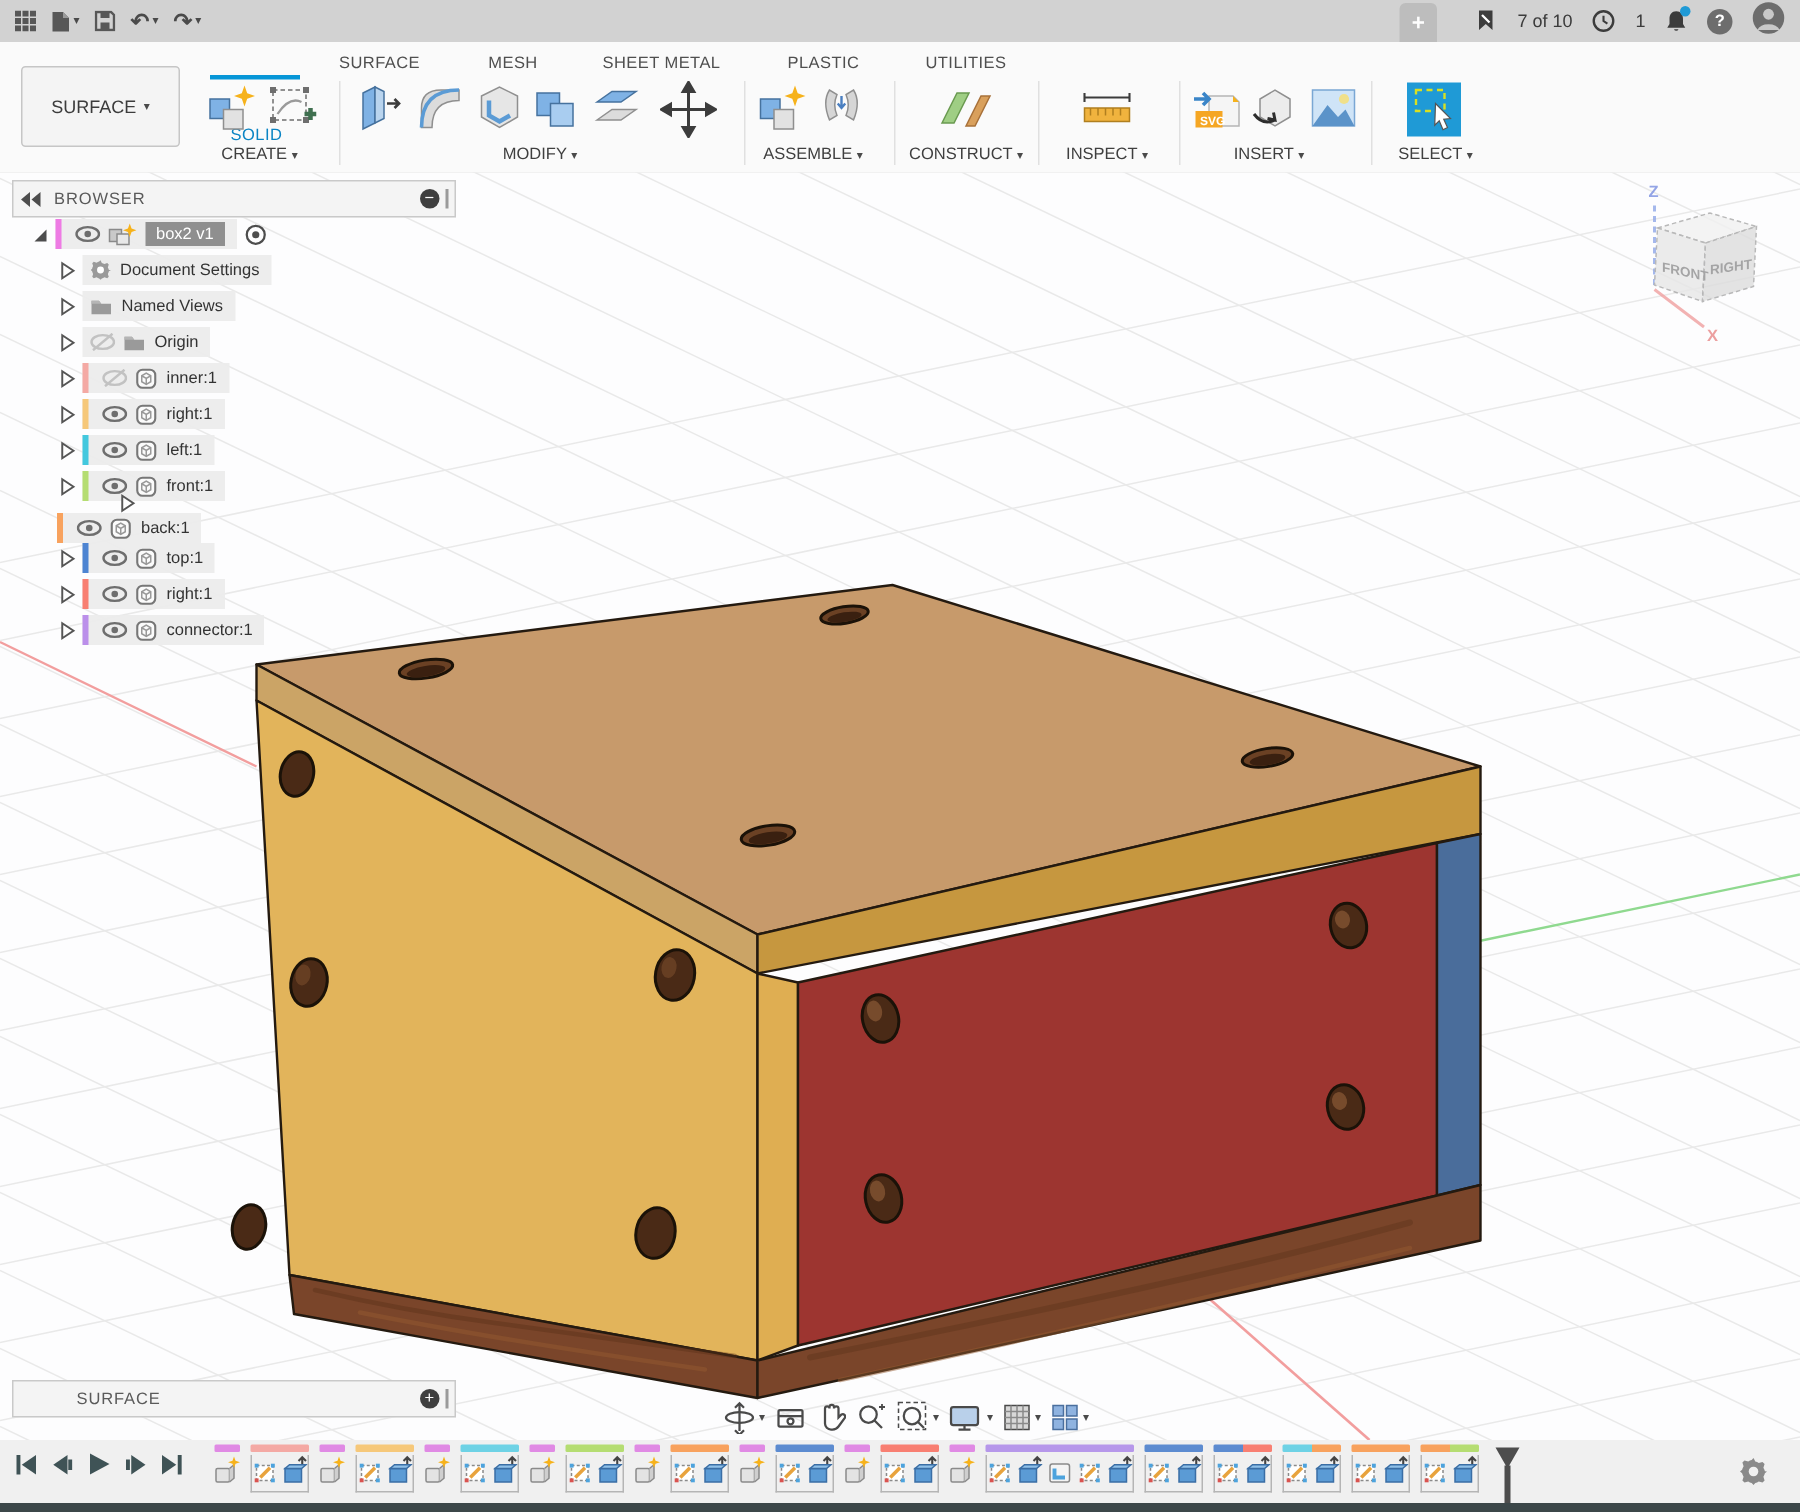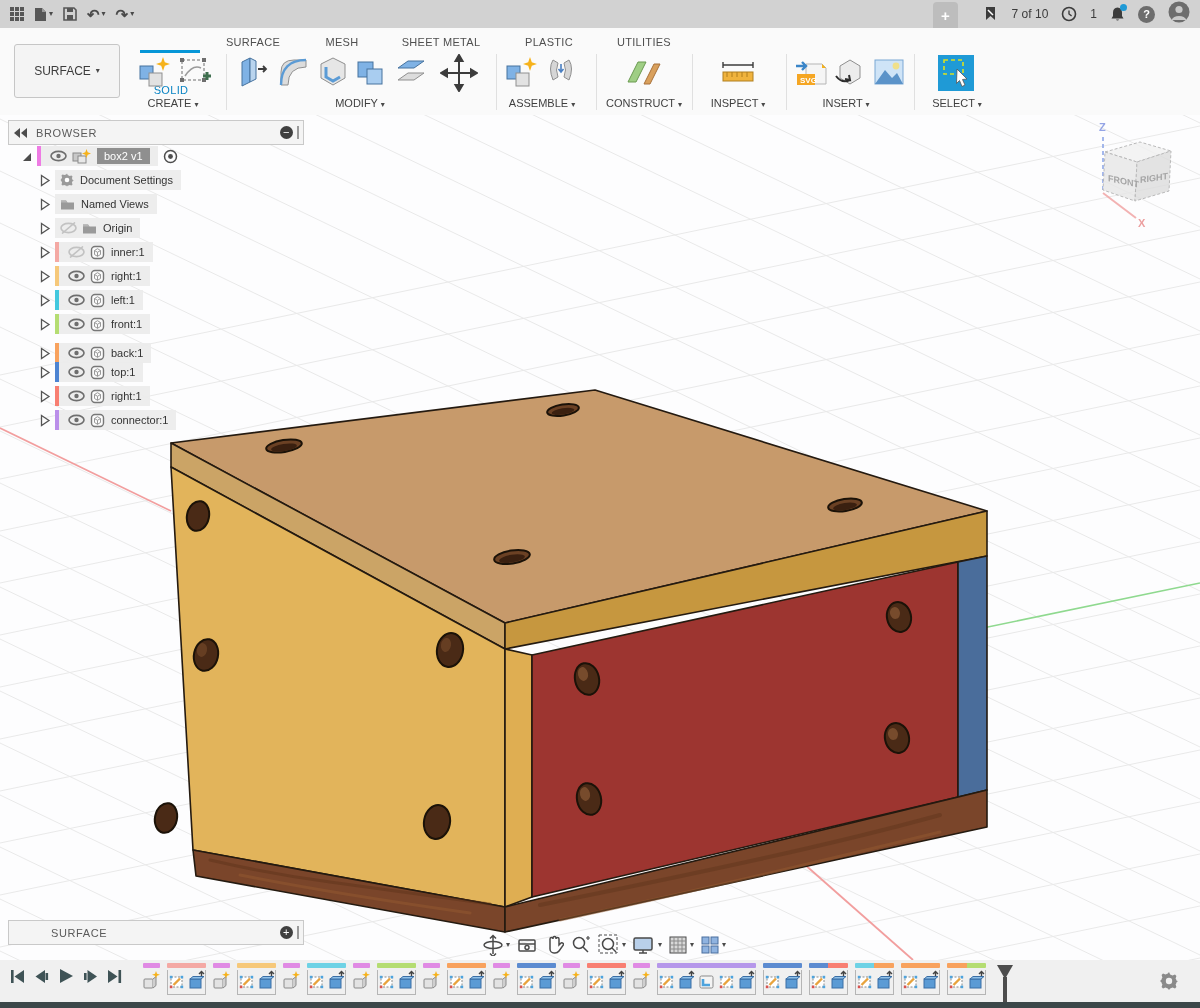--- a/index.html
+++ b/index.html
@@ -579,21 +579,21 @@
               <ellipse cx="8.5" cy="6" rx="7.5" ry="4.6" fill="none" stroke="#6e6e6e" stroke-width="1.6"></ellipse>
               <circle cx="8.5" cy="6" r="2.2" fill="#6e6e6e"></circle>
             </svg>
             <svg class="micon" width="15" height="15">
               <rect x="1.5" y="1.5" width="12" height="12" rx="3.5" fill="#fbfbfb" stroke="#777" stroke-width="1.4"></rect>
               <path d="M4.5,5.5 l3,-1.8 3,1.8 v4 l-3,1.8 -3,-1.8 z M4.5,5.5 l3,1.8 3,-1.8 M7.5,7.3 v4" fill="none" stroke="#999" stroke-width="1"></path>
             </svg>
             <span class="brow-label">front:1</span>
           </span>
         </div>
-        <div class="brow" style="top: 197px; left: 30px;">
+        <div class="brow" style="top: 184px; left: 30px; flex-direction: column;">
           <svg class="exp" width="13" height="13">
             <polygon points="3.5,1.5 11,6.5 3.5,11.5" fill="#fdfdfd" stroke="#555" stroke-width="1.3"></polygon>
           </svg>
           <span class="pill">
             <span class="colorbar" style="background:#f8a25e"></span>
             <svg class="micon" width="17" height="12">
               <ellipse cx="8.5" cy="6" rx="7.5" ry="4.6" fill="none" stroke="#6e6e6e" stroke-width="1.6"></ellipse>
               <circle cx="8.5" cy="6" r="2.2" fill="#6e6e6e"></circle>
             </svg>
             <svg class="micon" width="15" height="15">

